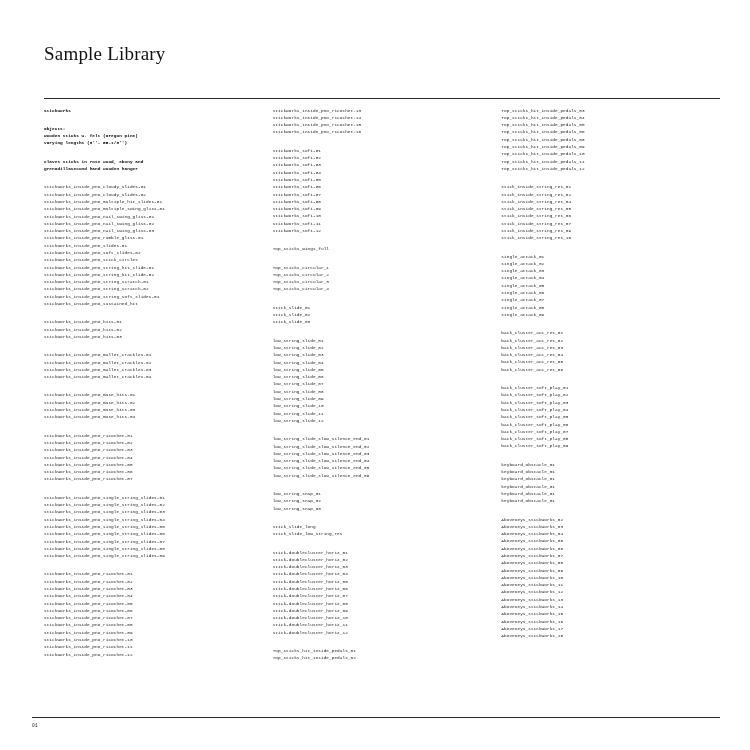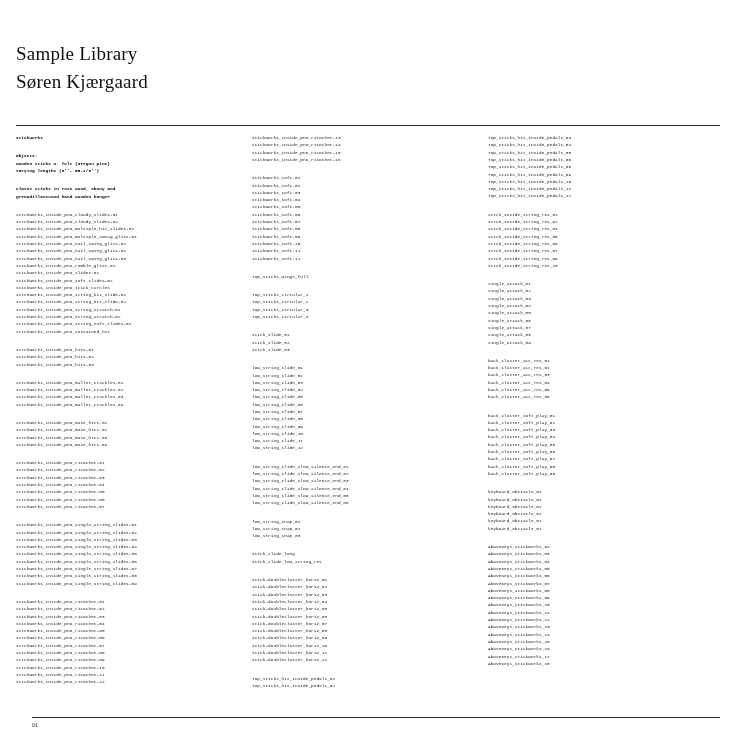--- a/index.html
+++ b/index.html
@@ -14,21 +14,21 @@
     color: #1a1a1a;
     position: relative;
     overflow: hidden;
   }
   .page {
     position: absolute;
     left: 0; top: 0;
     width: 750px;
     height: 750px;
     box-sizing: border-box;
-    padding: 34px 30px 18px 16px;
+    padding: 34px 30px 18px 44px;
   }
   .title-block {
     margin-top: 6px;
     margin-bottom: 30px;
   }
   .title-line {
     font-family: "Liberation Serif", serif;
     font-size: 19px;
     font-weight: 400;
     letter-spacing: 0.2px;
@@ -87,21 +87,20 @@
     color: #1b1b1b;
   }
 </style>
 </head>
 <body>
 
 <div class="page">
 
   <div class="title-block">
     <div class="title-line">Sample Library</div>
-    <div class="title-line">Søren Kjærgaard</div>
   </div>
 
   <hr class="rule rule-top">
 
   <div class="columns" id="columns">
       <div class="col">
         <div class="block">
           <div class="line bold">Stickworks</div>
         </div>
         <div class="block">

